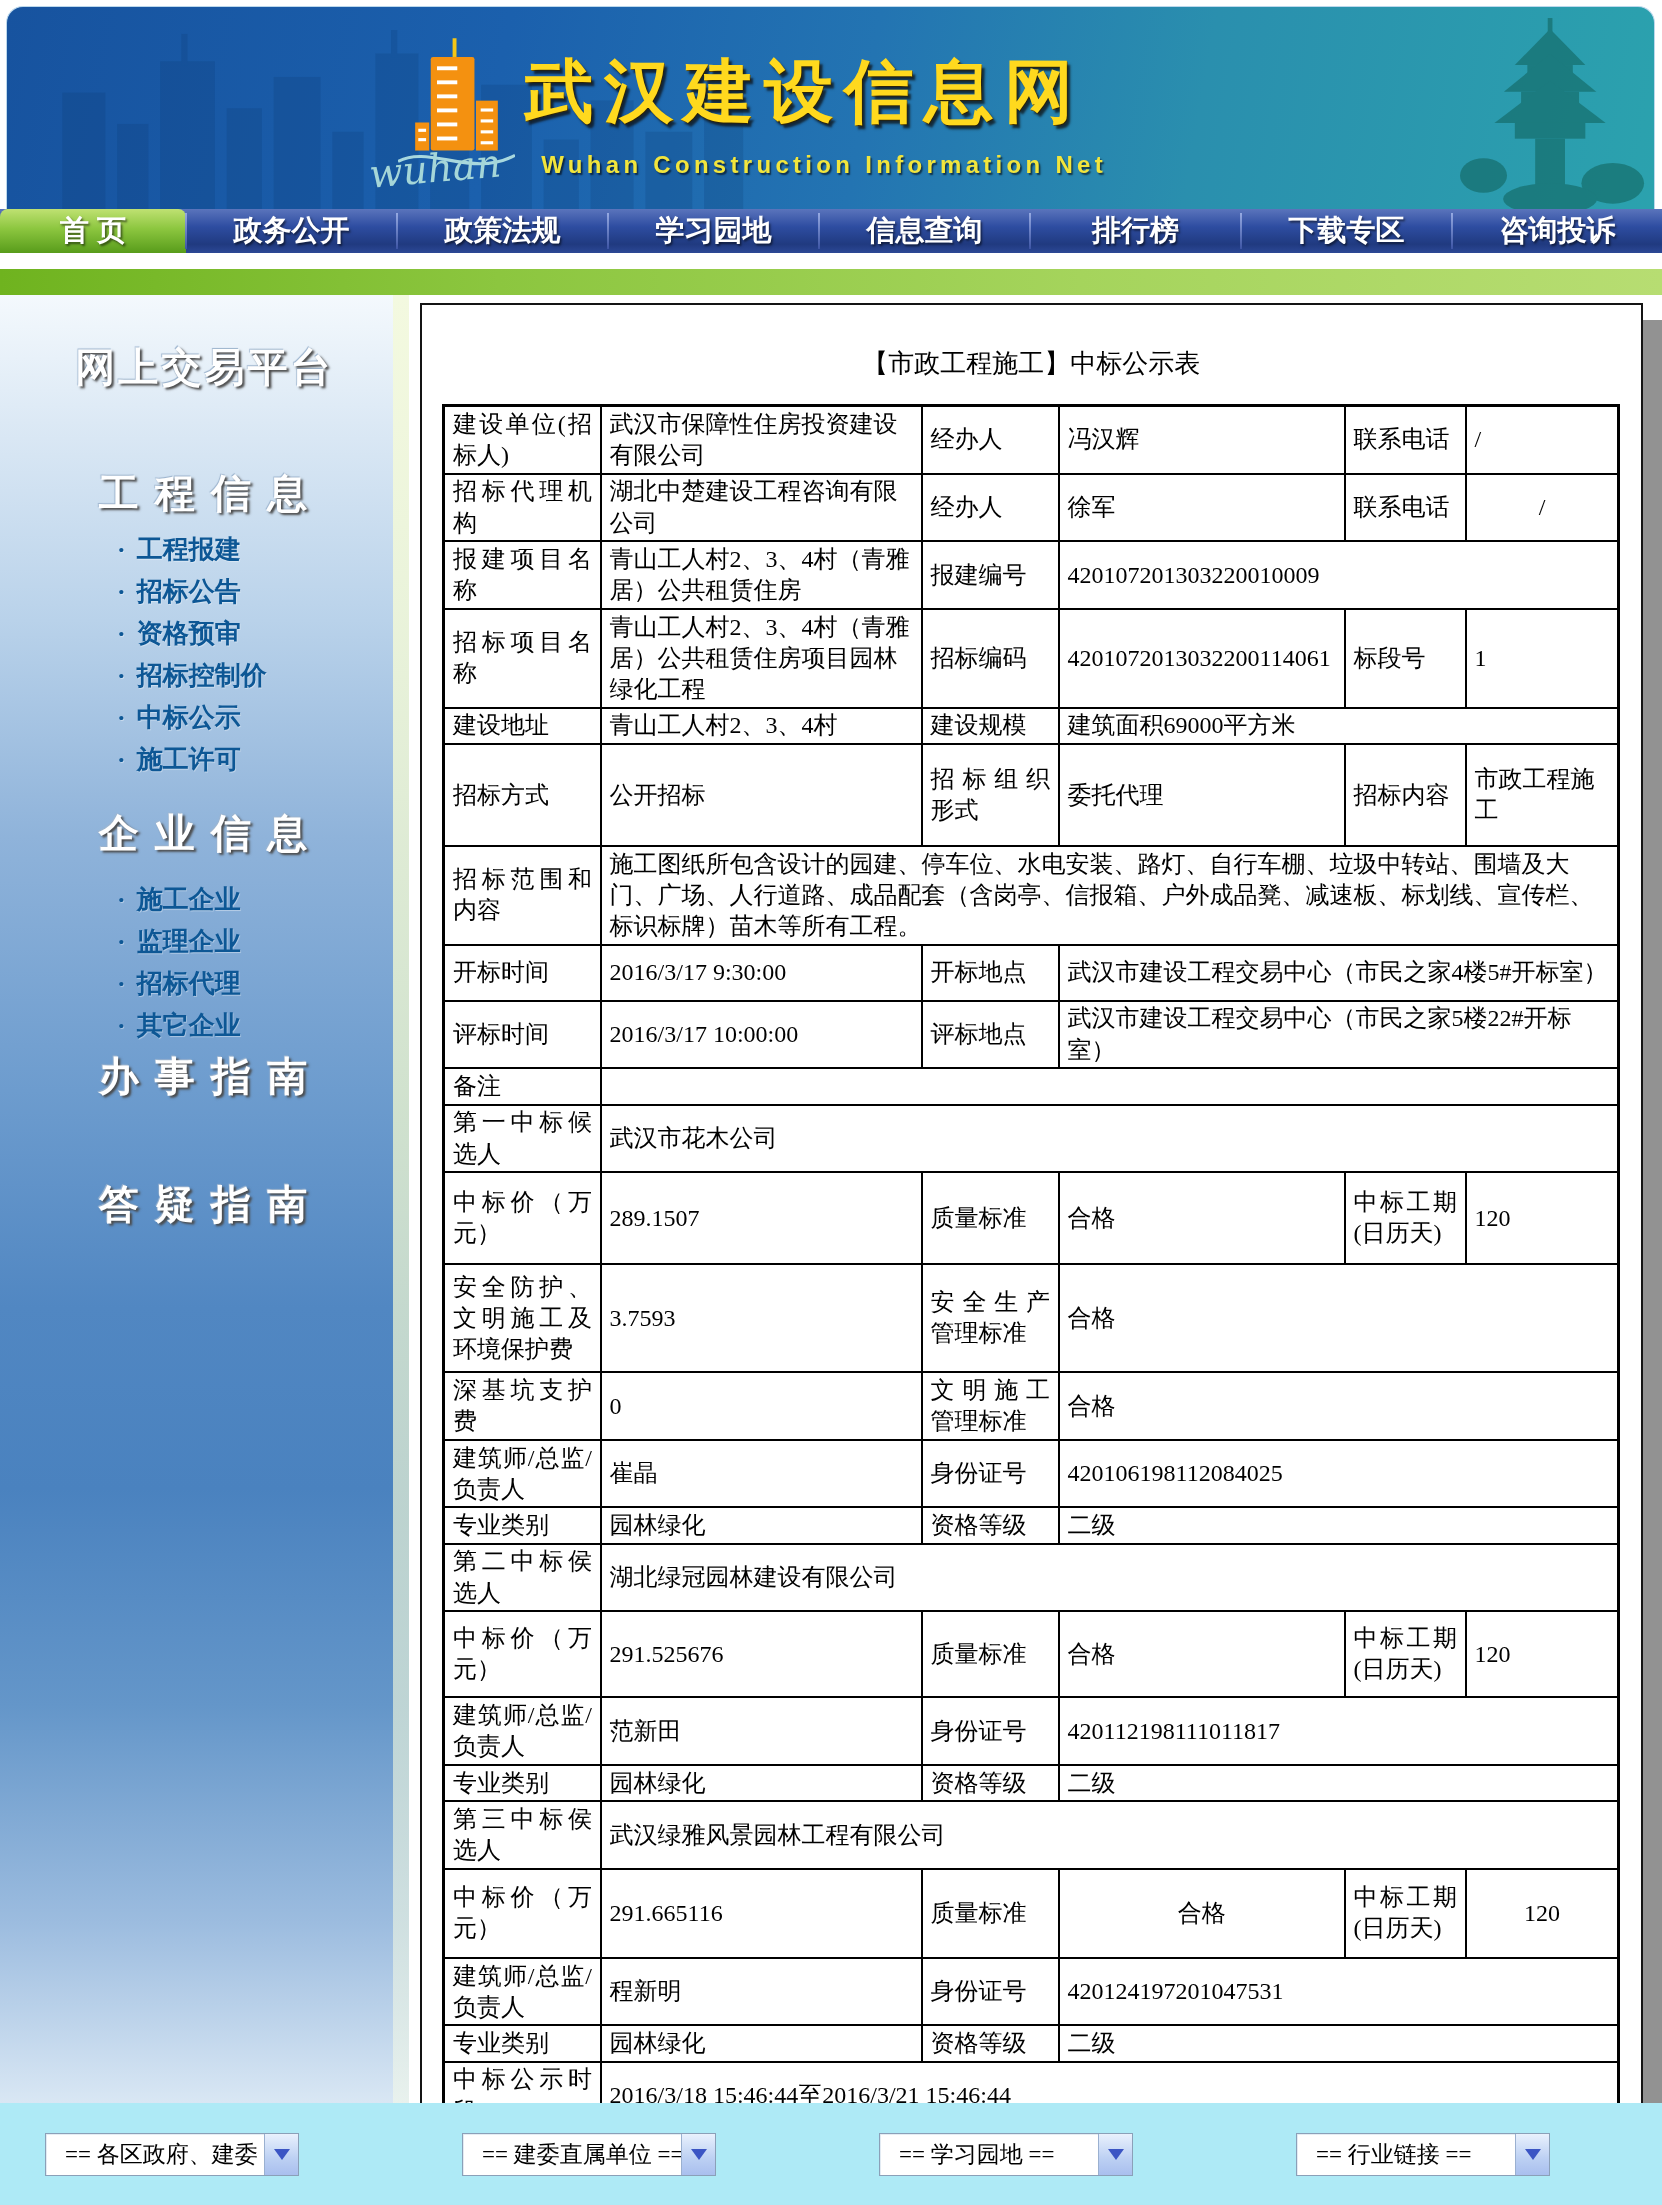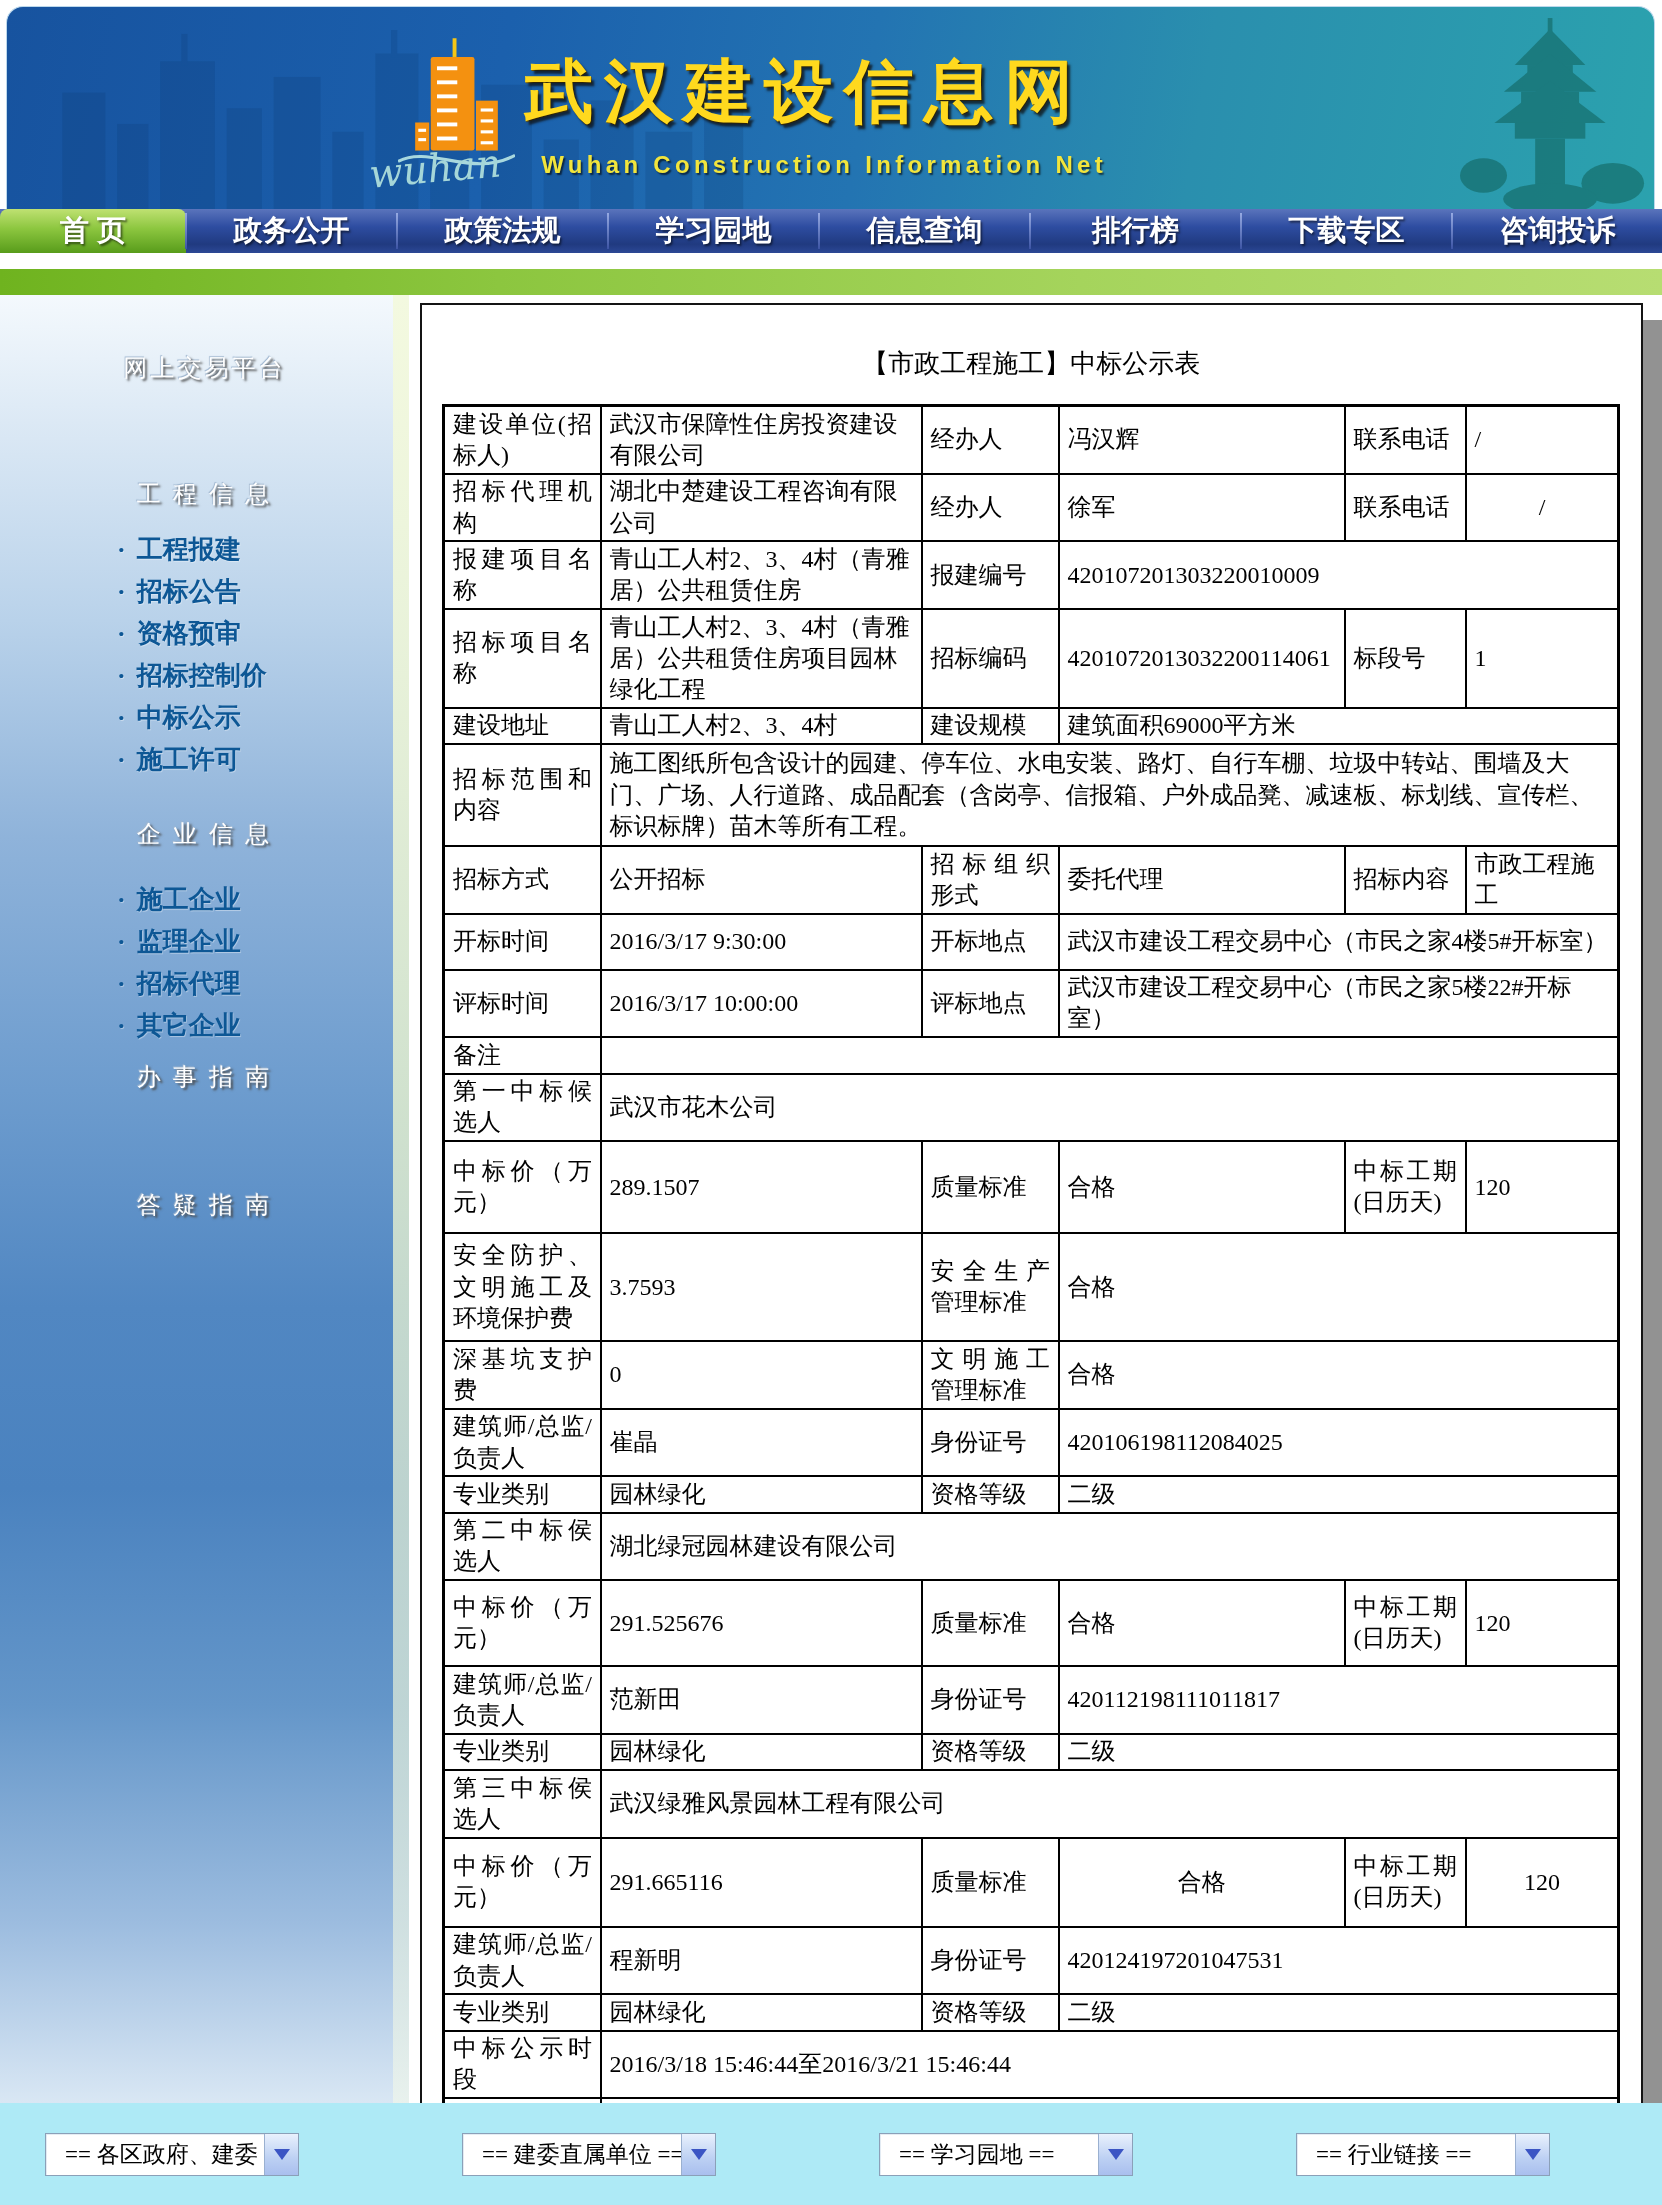--- a/index.html
+++ b/index.html
@@ -37,22 +37,22 @@
            background:linear-gradient(90deg,#6fb31f,#8cc63f 30%,#a5d45c 65%,#b7dd72 100%);}
 
   
   .body{position:absolute;top:295px;left:0;width:1663px;bottom:102px;display:flex;background:#fff;}
   .sidebar{flex:0 0 409px;position:relative;
       background:linear-gradient(180deg,#f4f9fd 0%,#dce9f5 7%,#b9d2ea 18%,#8fb3da 30%,
                  #6d9cce 44%,#5187c2 56%,#4a82bf 66%,#6496c9 78%,#9cbcdf 90%,#d9e7f4 100%);}
   .sidebar::after{content:"";position:absolute;top:0;right:0;width:15.7px;height:100%;
       background:linear-gradient(180deg,rgba(243,249,222,0.95),rgba(233,243,206,0.8) 45%,rgba(245,250,232,0.55));}
   .side-menu{position:relative;}
-  .side-header{text-align:center;font-family:"Liberation Serif",serif;font-weight:normal;
-      font-size:24px;line-height:34px;color:#fff;letter-spacing:3.1px;
+  .side-header{text-align:center;font-family:"Liberation Serif",serif;font-weight:bold;
+      font-size:40px;line-height:34px;color:#fff;letter-spacing:3.1px;
       text-shadow:2.3px 2.3px 2.3px #4a4a4a,-0.8px -0.8px 0.8px #9fb6cf;}
   .side-link{margin-left:117px;margin-top:14px;font-family:"Liberation Serif",serif;
       font-weight:bold;font-size:26px;line-height:28px;color:#0d5795;cursor:pointer;
       display:flex;align-items:baseline;text-shadow:0.8px 0.8px 0.8px rgba(255,255,255,0.4);}
   .side-link .bullet{margin-right:11px;font-size:26px;}
   .side-menu > :nth-child(1){margin-top:56px;}
   .side-menu > :nth-child(2){margin-top:92px;}
   .side-menu > :nth-child(3){margin-top:25px;}
   .side-menu > :nth-child(9){margin-top:43px;}
   .side-menu > :nth-child(10){margin-top:35px;}
@@ -274,30 +274,30 @@
                 <td class="lab">标段号</td>
                 <td class="val">1</td>
               </tr>
               <tr>
                 <td class="lab">建设地址</td>
                 <td class="val">青山工人村2、3、4村</td>
                 <td class="lab">建设规模</td>
                 <td class="val" colspan="3">建筑面积69000平方米</td>
               </tr>
               <tr>
-                <td class="lab">招标范围和内容</td>
-                <td class="val" colspan="5">施工图纸所包含设计的园建、停车位、水电安装、路灯、自行车棚、垃圾中转站、围墙及大门、广场、人行道路、成品配套（含岗亭、信报箱、户外成品凳、减速板、标划线、宣传栏、标识标牌）苗木等所有工程。</td>
-              </tr>
-              <tr>
                 <td class="lab">招标方式</td>
                 <td class="val">公开招标</td>
                 <td class="lab">招标组织形式</td>
                 <td class="val">委托代理</td>
                 <td class="lab">招标内容</td>
                 <td class="val">市政工程施工</td>
+              </tr>
+              <tr>
+                <td class="lab">招标范围和内容</td>
+                <td class="val" colspan="5">施工图纸所包含设计的园建、停车位、水电安装、路灯、自行车棚、垃圾中转站、围墙及大门、广场、人行道路、成品配套（含岗亭、信报箱、户外成品凳、减速板、标划线、宣传栏、标识标牌）苗木等所有工程。</td>
               </tr>
               <tr>
                 <td class="lab">开标时间</td>
                 <td class="val">2016/3/17 9:30:00</td>
                 <td class="lab">开标地点</td>
                 <td class="val" colspan="3">武汉市建设工程交易中心（市民之家4楼5#开标室）</td>
               </tr>
               <tr>
                 <td class="lab">评标时间</td>
                 <td class="val">2016/3/17 10:00:00</td>

